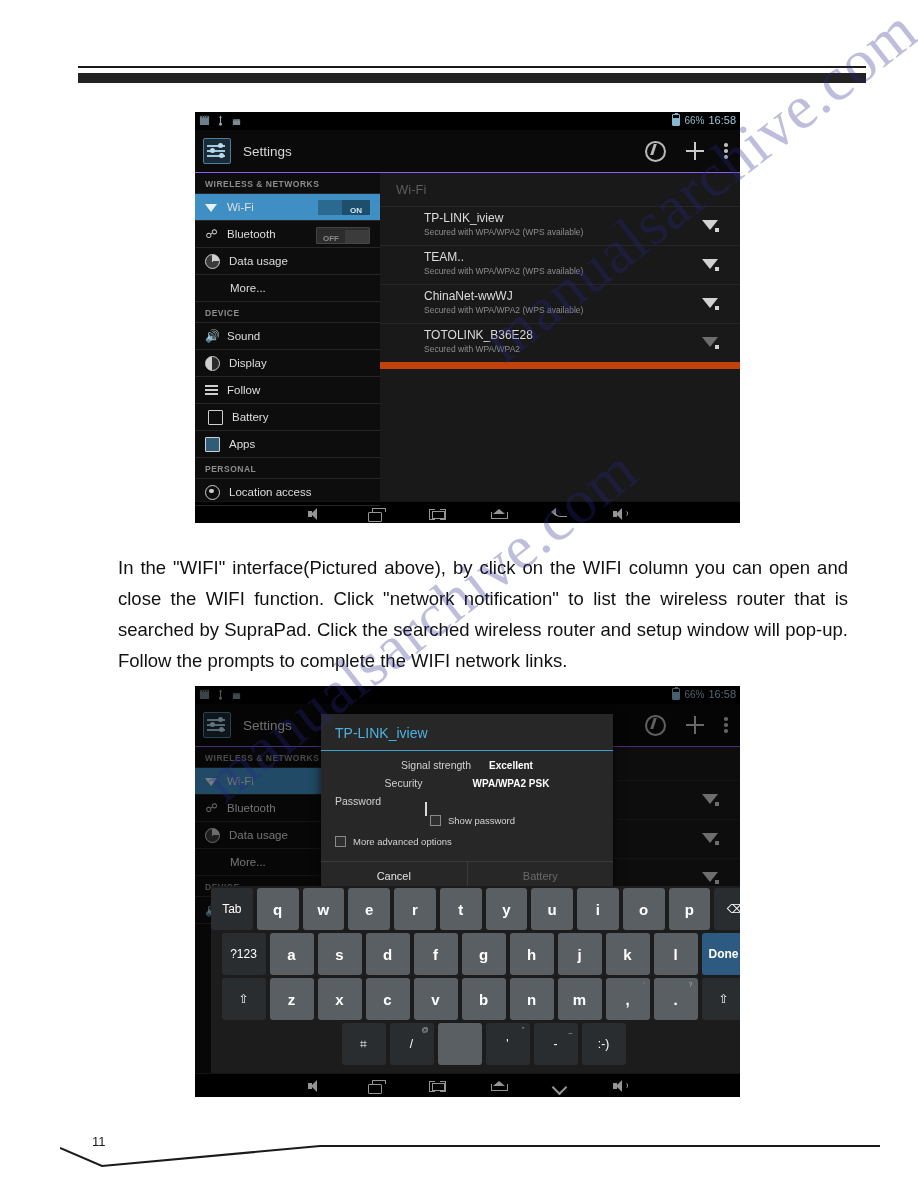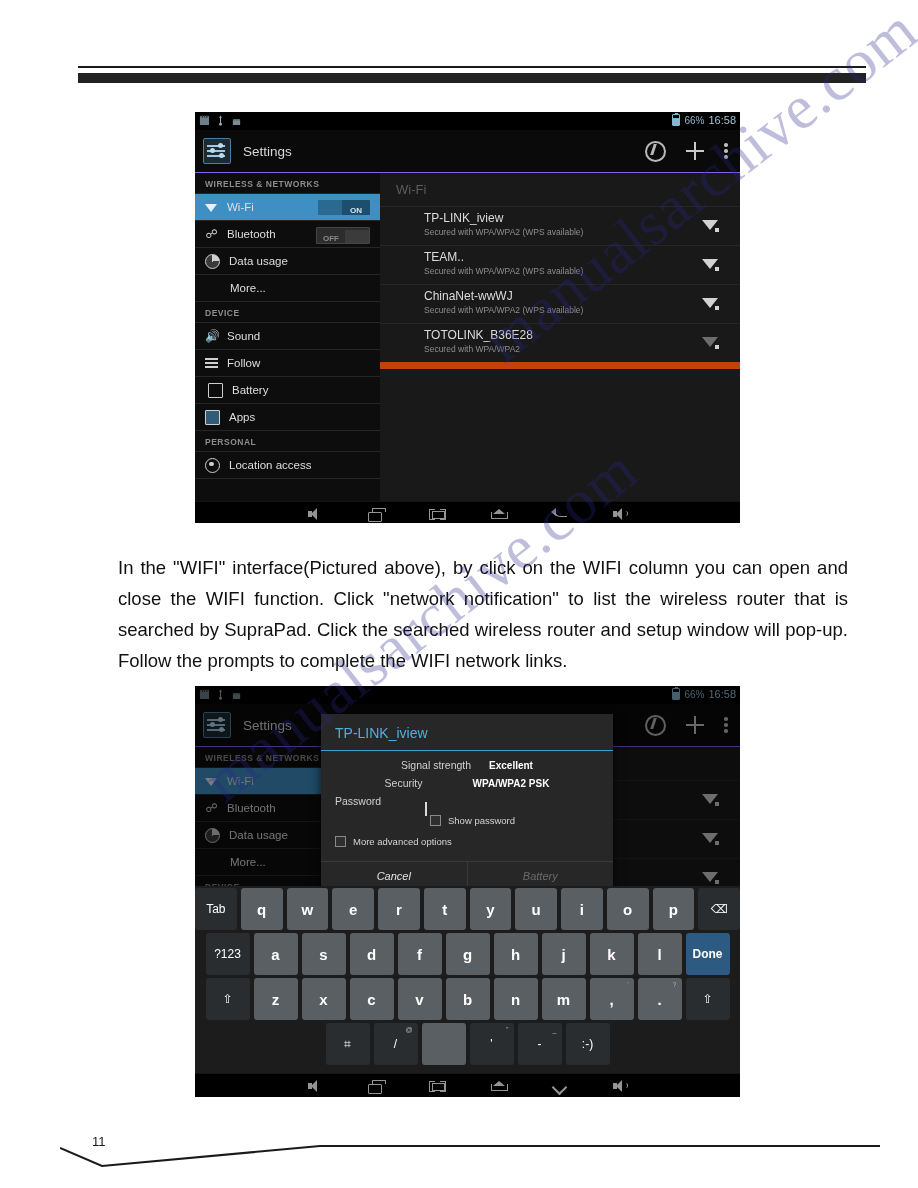--- a/index.html
+++ b/index.html
@@ -319,31 +319,31 @@
     position:absolute; left: 2px; top: 1px; width: 1.5px; height: 14px; background: #d9d9d9;
   }
   .cb-row { display: flex; align-items: center; margin-top: 8px; }
   .cb-row.indent-a { margin-left: 95px; }
   .cb-row.indent-b { margin-left: 0px; margin-top: 10px; }
   .cbox {
     width: 9px; height: 9px; border: 1.4px solid #8a8a8a; background: #2f2f2f; flex:none;
   }
   .cb-lbl { color: #d4d4d4; font-size: 9.5px; margin-left: 7px; }
   .dlg-btns {
-    display: flex; border-top: 1px solid #3a3a3a; margin-top: 8px; font-style: italic;
+    display: flex; border-top: 1px solid #3a3a3a; margin-top: 8px;
   }
   .dlg-btn {
     flex: 1; text-align: center; padding: 8px 0; font-size: 11px;
   }
   .dlg-btn.cancel { color: #e2e2e2; border-right: 1px solid #3a3a3a; }
   .dlg-btn.connect { color: #6a6a6a; }
 
   
   .kb {
-    position: absolute; left: 0; bottom: 23px; width: 545px; height: 188px;
+    position: absolute; left: 16px; bottom: 23px; width: 545px; height: 188px;
     background: #1c1c1c; z-index: 30; padding-top: 2px;
     box-sizing: border-box;
   }
   .kb-row { display: flex; justify-content: center; gap: 4px; margin-bottom: 3px; height: 42px; }
   .key {
     background: #5a5f63; border-radius: 3px;
     color: #fff; font-size: 15px; font-weight: bold;
     display:flex; align-items:center; justify-content:center;
     width: 44px; position: relative;
   }
@@ -446,20 +446,24 @@
 
       <div class="srow indent">
         <span class="label">More...</span>
       </div>
 
       <div class="sec-hdr">DEVICE</div>
 
       <div class="srow">
         <span class="sico snd-ico">🔊</span>
         <span class="label">Sound</span>
+      </div>
+      <div class="srow">
+        <span class="sico disp-ico"></span>
+        <span class="label">Display</span>
       </div>
       <div class="srow">
         <span class="sico stor-ico">
             <i></i>
             <i></i>
             <i></i>
           </span>
         <span class="label">Follow</span>
       </div>
       <div class="srow">

